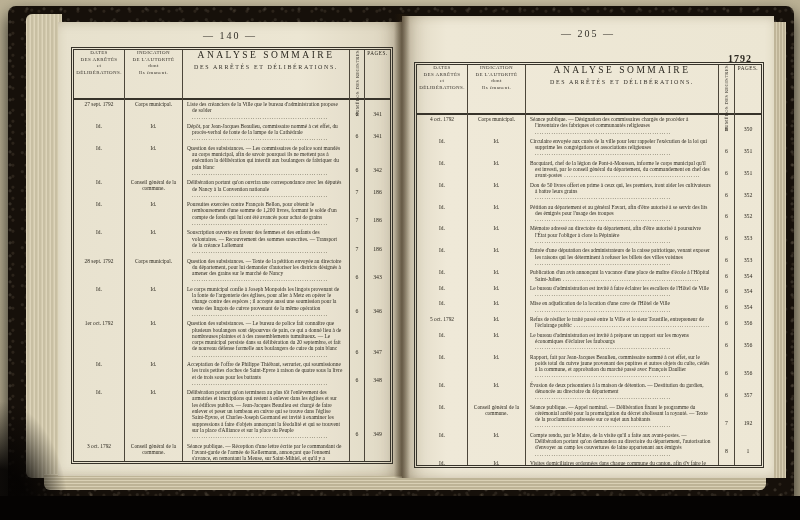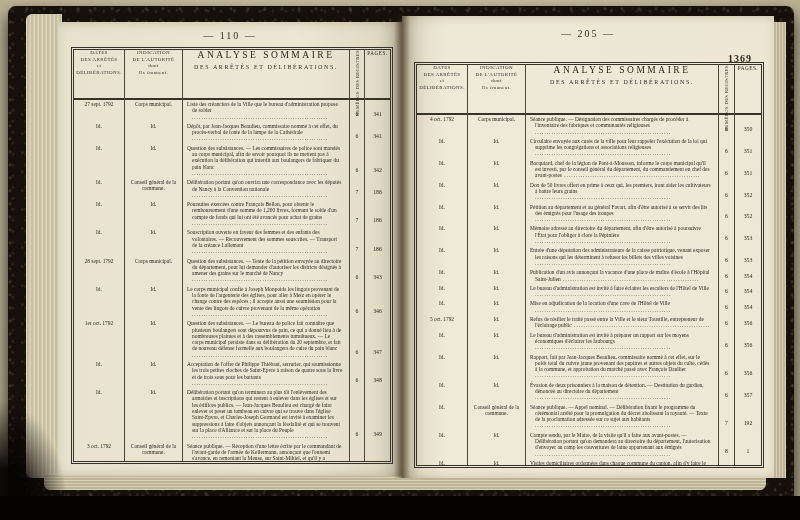--- a/index.html
+++ b/index.html
@@ -85,21 +85,21 @@
 <body>
 
 <div class="scene">
   <div class="backdrop"></div>
   <div class="cover"></div>
   <div class="stack-left"></div>
   <div class="stack-bottom"></div>
   <div class="stack-right"></div>
 
   <div class="page page--left">
-    <div class="folio">— 110 —</div>
+    <div class="folio">— 140 —</div>
     <div class="rtable">
       <div class="thead">
         <div>
           <div class="h-small">DATES</div>
           <div class="h-small">DES ARRÊTÉS</div>
           <div class="h-small ital">et</div>
           <div class="h-small">DÉLIBÉRATIONS.</div>
         </div>
         <div>
           <div class="h-small">INDICATION</div>
@@ -258,21 +258,21 @@
     <div class="c-reg"></div>
     <div class="c-page"></div>
   </div>
 
 </div>
     </div>
   </div>
 
   <div class="page page--right">
     <div class="folio" style="top:12px">— 205 —</div>
-    <div class="year-head">1369</div>
+    <div class="year-head">1792</div>
     <div class="rtable">
       <div class="thead">
         <div>
           <div class="h-small">DATES</div>
           <div class="h-small">DES ARRÊTÉS</div>
           <div class="h-small ital">et</div>
           <div class="h-small">DÉLIBÉRATIONS.</div>
         </div>
         <div>
           <div class="h-small">INDICATION</div>

